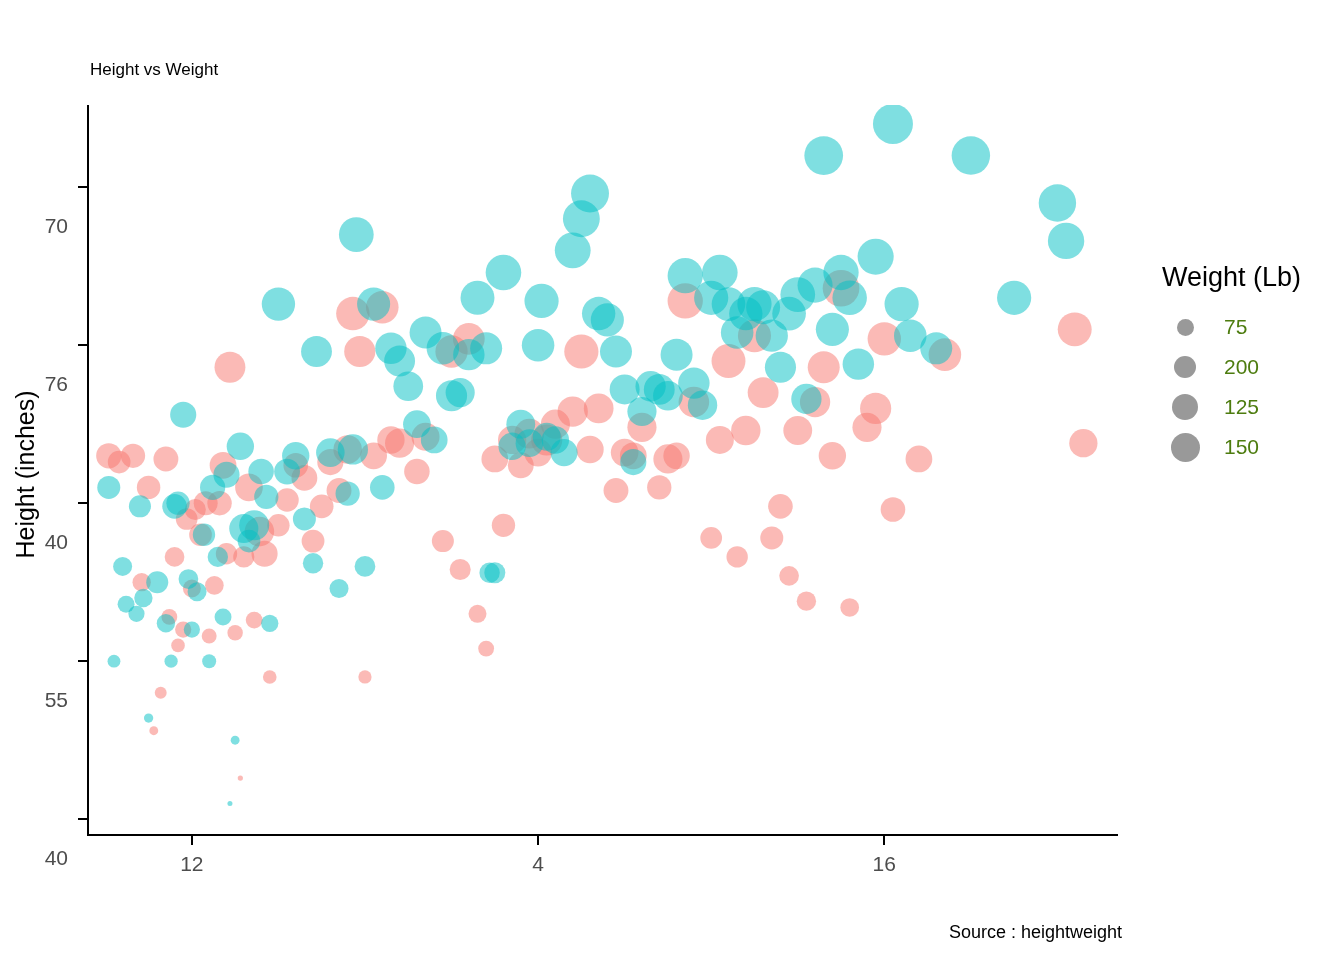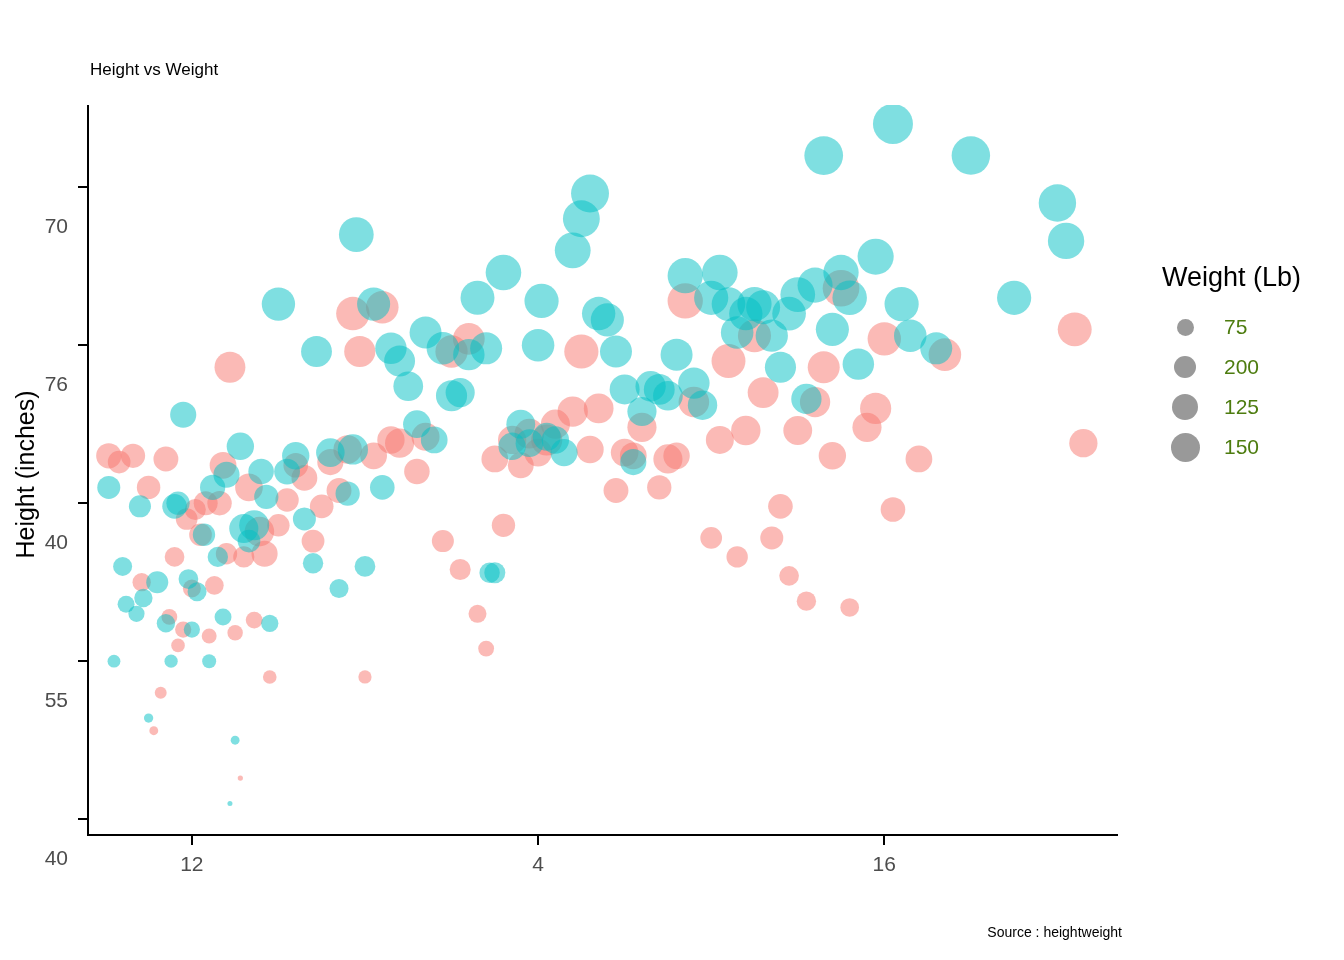--- a/index.html
+++ b/index.html
@@ -37,21 +37,21 @@
     top: 58px;
     font-size: 17px;
     line-height: 24px;
     color: #000000;
     white-space: nowrap;
   }
   #chart-caption {
     position: absolute;
     right: 222px;
     top: 921px;
-    font-size: 14px;
+    font-size: 18px;
     line-height: 22px;
     color: #000000;
     white-space: nowrap;
   }
   
   #panel {
     position: absolute;
     left: 88px;
     top: 105px;
     width: 1030px;

